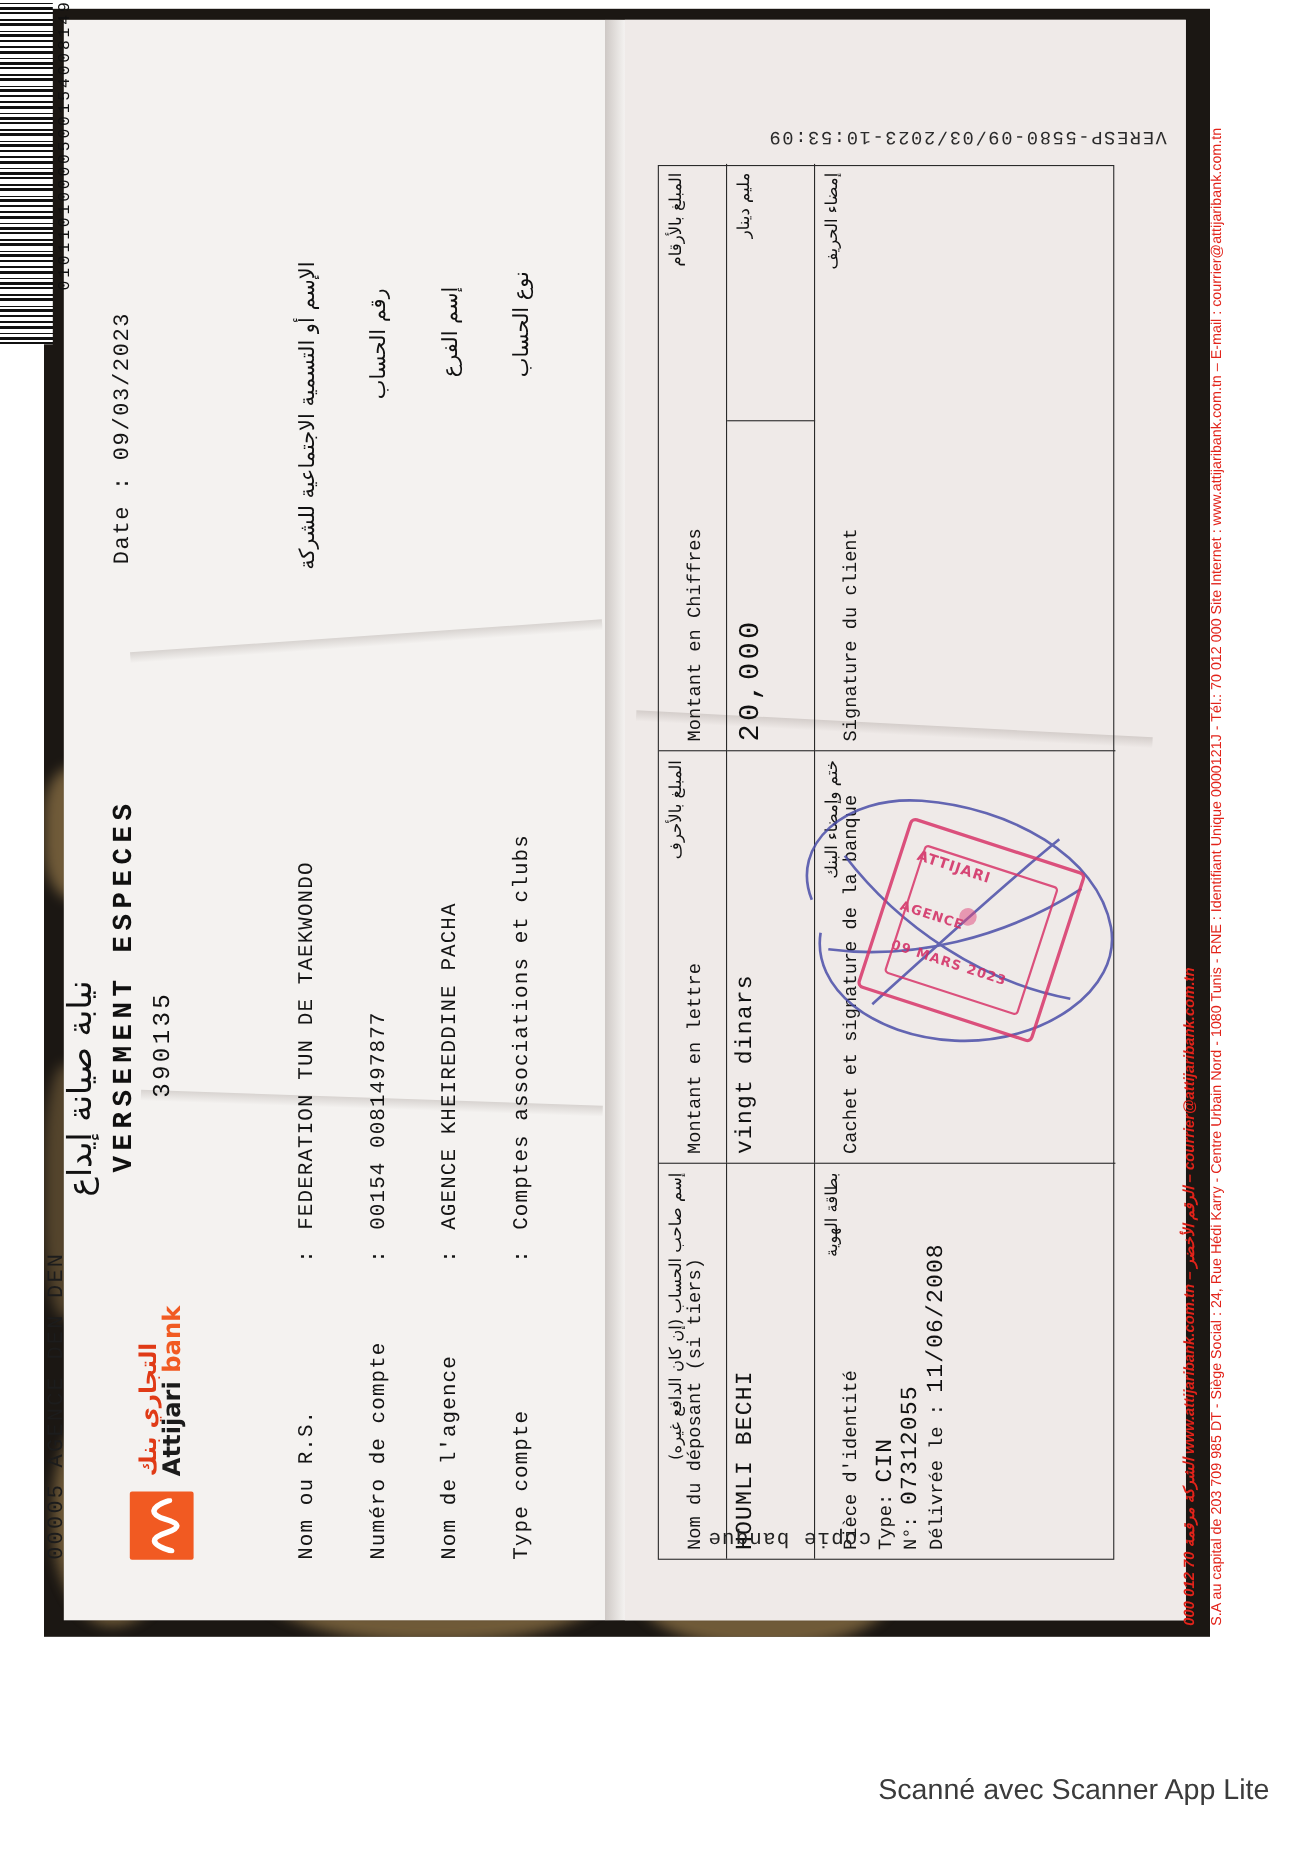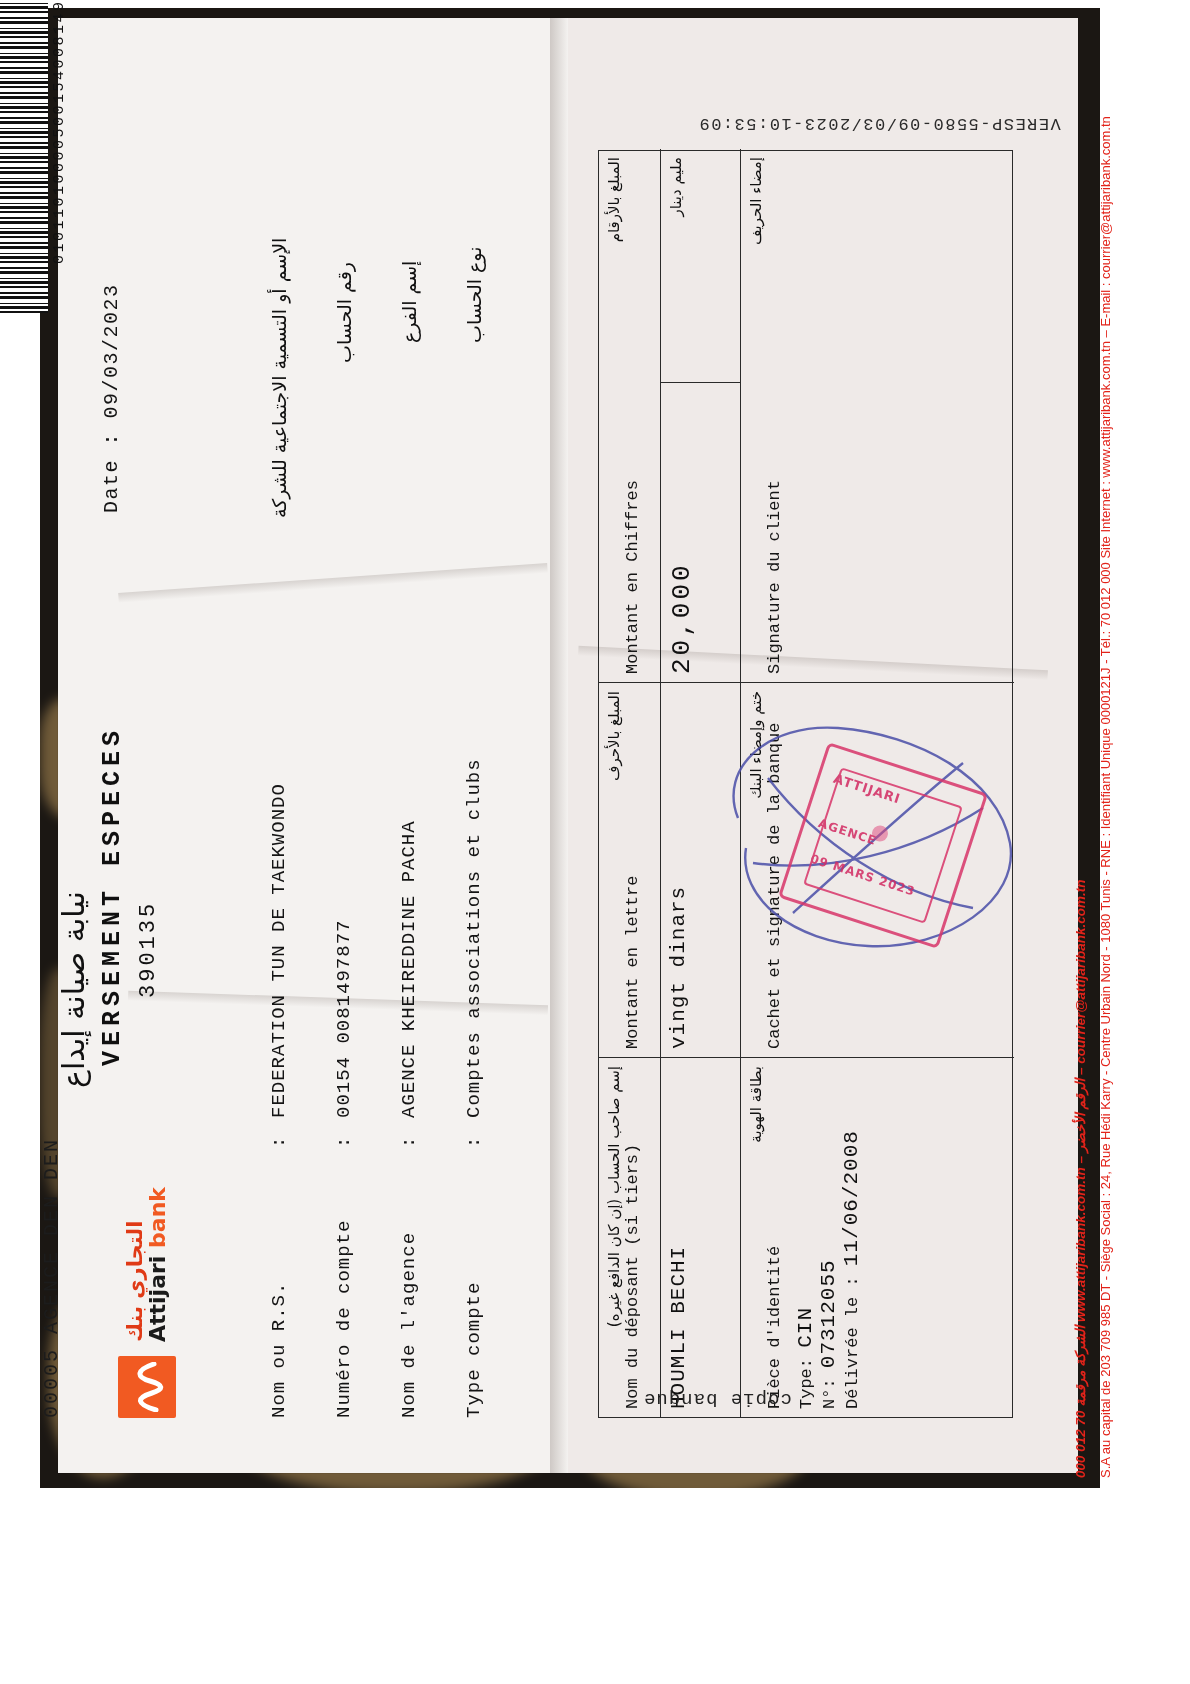--- a/index.html
+++ b/index.html
@@ -540,14 +540,15 @@
     <div class="ref-id">VERESP-5580-09/03/2023-10:53:09</div>
     <div class="copie">copie banque</div>
 
     <div class="rot legal-rot">
       <div class="legal-l1">courrier@attijaribank.com.tn – الرقم الأخضر – www.attijaribank.com.tn الشركة مرقمة 70 012 000</div>
       <div class="legal-l2">S.A au capital de 203 709 985 DT - Siège Social : 24, Rue Hédi Karry - Centre Urbain Nord - 1080 Tunis - RNE : Identifiant Unique 0000121J - Tél.: 70 012 000  Site Internet : www.attijaribank.com.tn – E-mail : courrier@attijaribank.com.tn</div>
     </div>
 
   </div>
 
+  <div class="watermark">Scanné avec Scanner App Lite</div>
 
 </div>
 
 </body></html>

